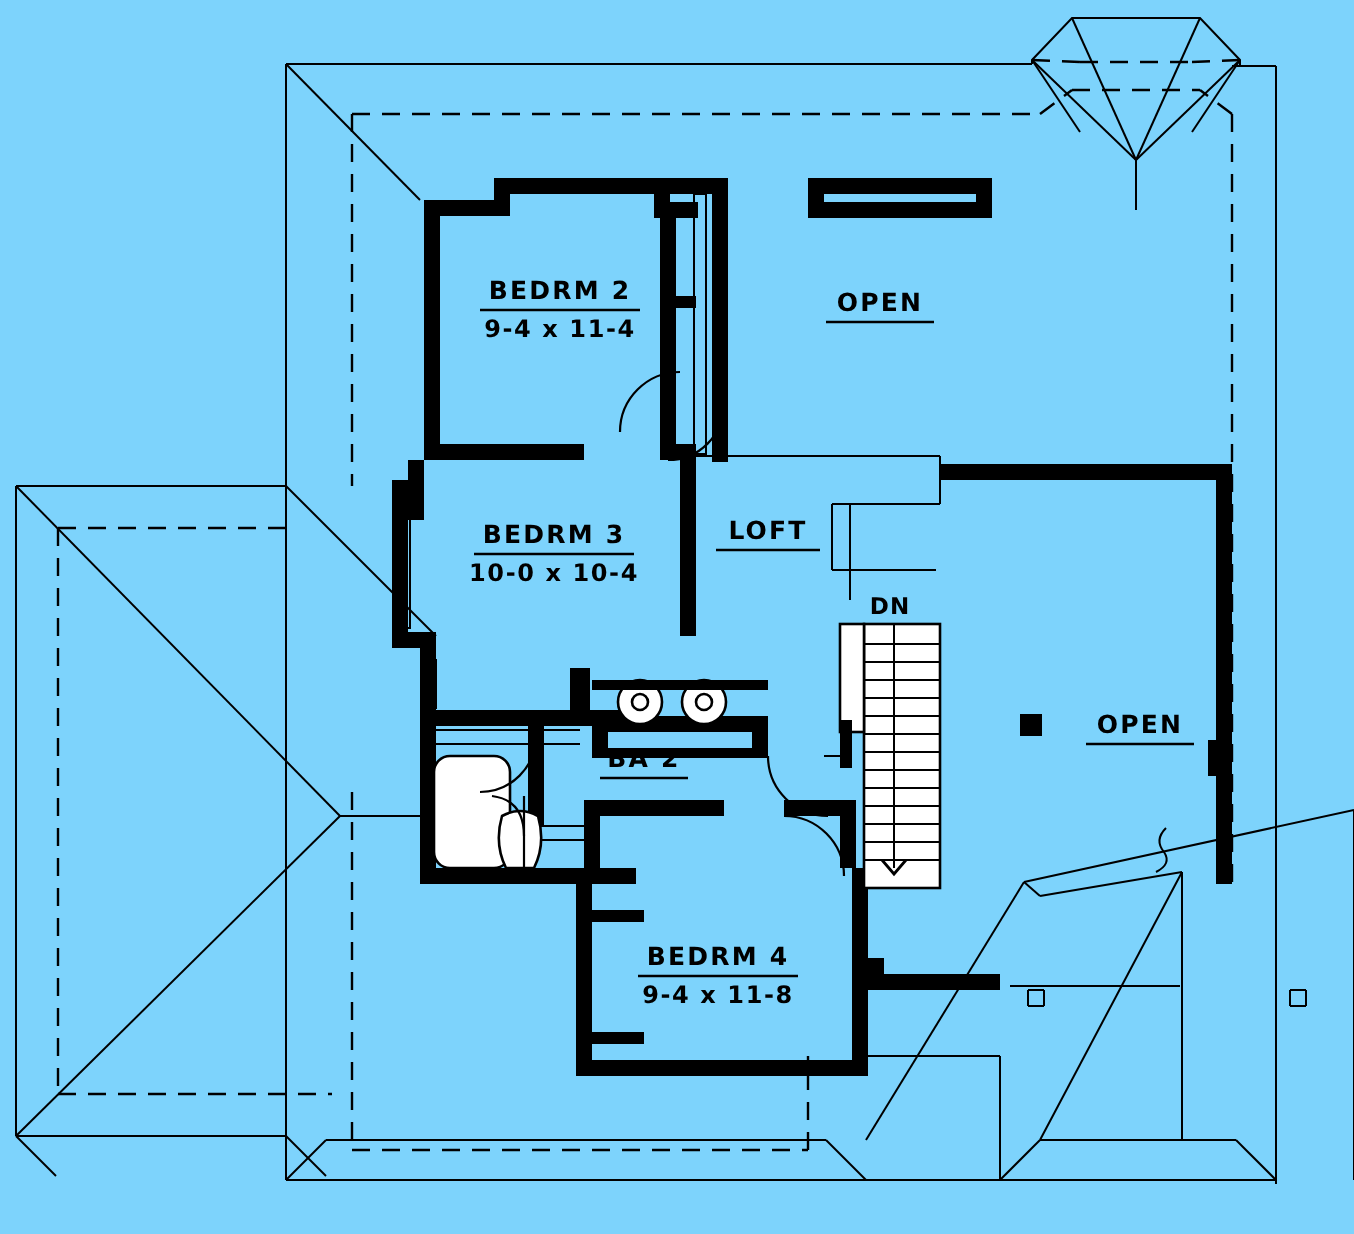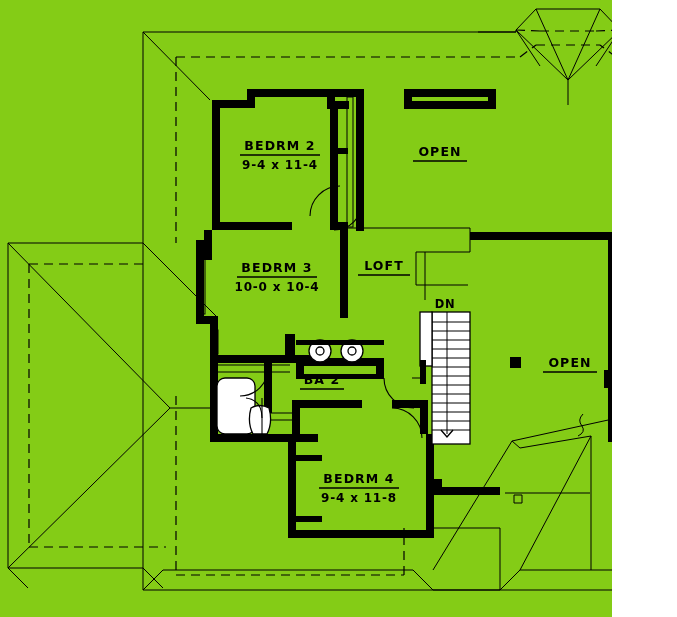--- a/index.html
+++ b/index.html
@@ -5,23 +5,23 @@
   html, body {
     margin: 0;
     padding: 0;
     background: #ffffff;
   }
   body {
     font-family: "Liberation Sans", sans-serif;
   }
   #plan-wrap {
     position: relative;
-    width: 612px;
+    width: 677px;
     height: 617px;
-    background: #84cc16;
+    background: #7dd3fc;
     overflow: hidden;
   }
   #plan-svg {
     position: absolute;
     left: 0;
     top: 0;
     width: 677px;
     height: 617px;
     display: block;
   }

